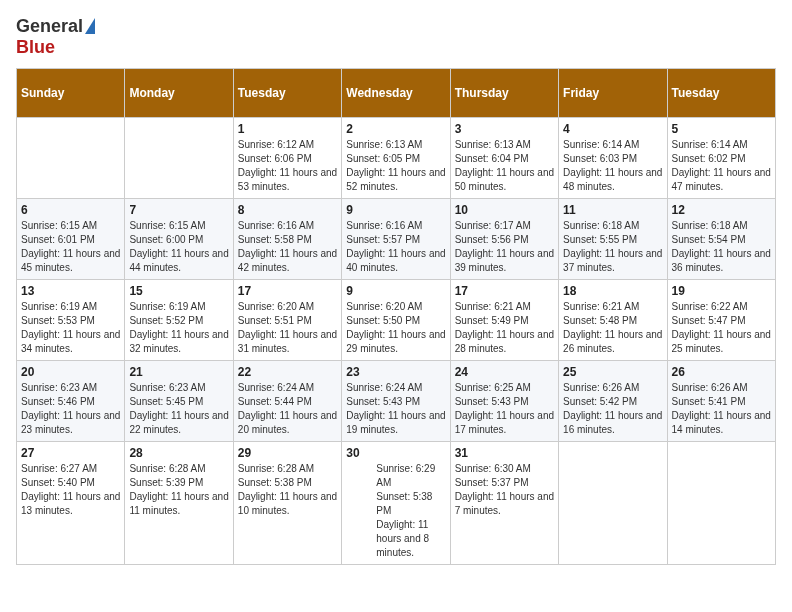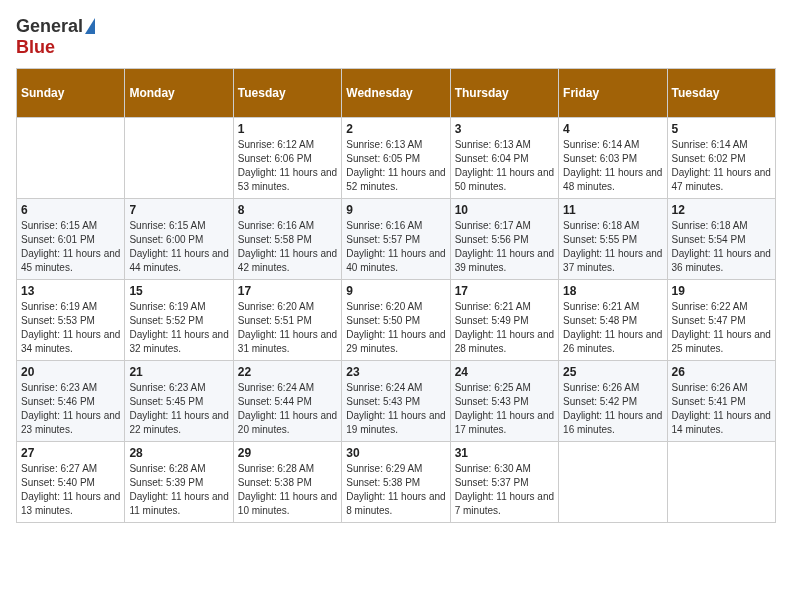--- a/index.html
+++ b/index.html
@@ -302,21 +302,21 @@
 Daylight: 11 hours and 11 minutes.</div>
         </td>
         <td>
           <span class="day-number">29</span>
           <div class="day-info" style="white-space: pre-line;">Sunrise: 6:28 AM
 Sunset: 5:38 PM
 Daylight: 11 hours and 10 minutes.</div>
         </td>
         <td>
           <span class="day-number">30</span>
-          <div class="day-info" style="white-space: pre-line;">Sunrise: 6:29 AM
+          <div class="day-info" style="white-space: pre-line; margin-left: 30px;">Sunrise: 6:29 AM
 Sunset: 5:38 PM
 Daylight: 11 hours and 8 minutes.</div>
         </td>
         <td>
           <span class="day-number">31</span>
           <div class="day-info" style="white-space: pre-line;">Sunrise: 6:30 AM
 Sunset: 5:37 PM
 Daylight: 11 hours and 7 minutes.</div>
         </td>
         <td class="empty-cell"></td>

